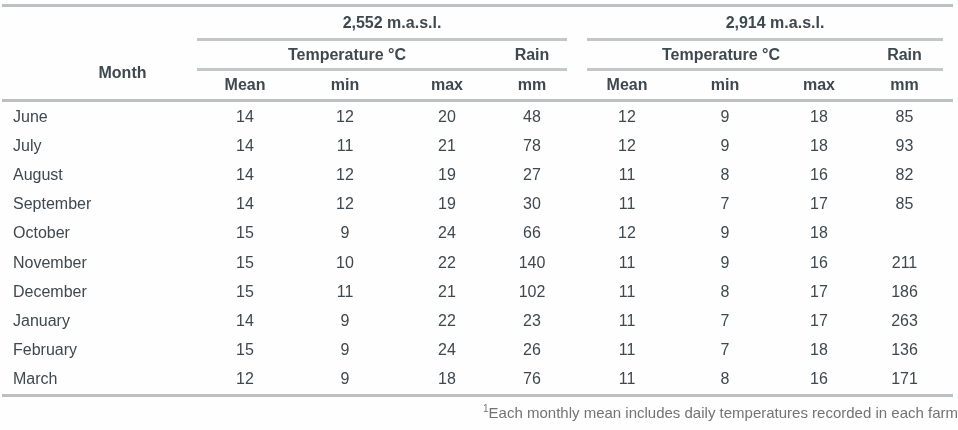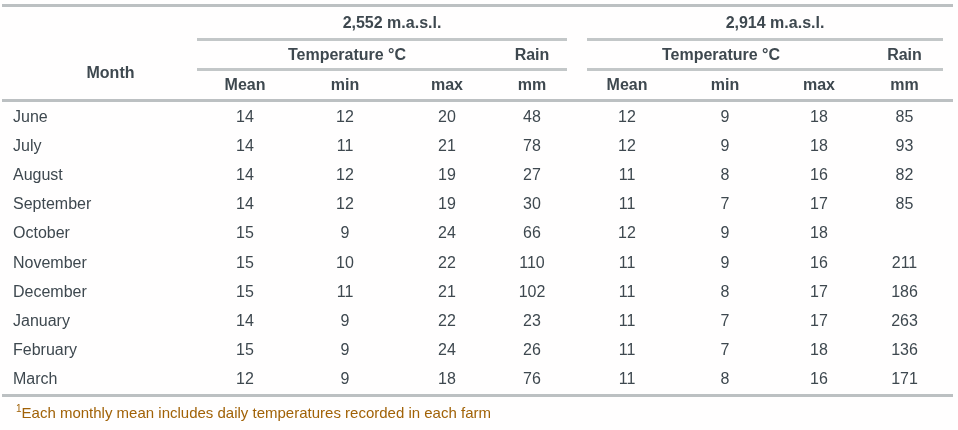--- a/index.html
+++ b/index.html
@@ -18,30 +18,30 @@
   .c1{width:96px}.c2{width:104px}.c3{width:100px}.c4{width:70px}
   .cg{width:20px}
   .c5{width:80px}.c6{width:116px}.c7{width:72px}.c8{width:99px}
   .ct1{width:300px}.ct2{width:268px}
   .g41{width:370px;padding-left:20px}.g42{width:356px;padding-left:20px}
   
   .rrow{display:flex;height:3px;}
   .rsp{width:197px}.rb1{width:370px;background:#c3c7c8}.rgap{width:20px}.rb2{width:356px;background:#c3c7c8}
   
   .month-head{
-    position:absolute;left:4px;top:7px;width:197px;height:108px;
+    position:absolute;left:16px;top:7px;width:197px;height:108px;
     display:flex;justify-content:center;align-items:flex-start;
     box-sizing:border-box;padding-left:16px;padding-top:57px;
     font-weight:bold;font-size:16px;
   }
   
   .trow{display:flex;height:29.2px;align-items:center;font-size:16px;}
   .trow > div{display:flex;align-items:center;justify-content:center;box-sizing:border-box;height:100%;}
   .trow .month-name{justify-content:flex-start;padding-left:13px;}
-  .footnote{margin:7px 0 0 16px;font-size:15px;color:#a16207;}
+  .footnote{margin:7px 0 0 16px;font-size:15px;color:#737373;text-align:right;}
   .footnote sup{font-size:10px;line-height:0;}
 </style>
 </head>
 <body>
 
 <div class="page">
 
   <div class="rule-full"></div>
 
   <div class="month-head">Month</div>
@@ -155,21 +155,21 @@
         <div class="c5">12</div>
         <div class="c6">9</div>
         <div class="c7">18</div>
       </div>
 
       <div class="trow">
         <div class="cm month-name">November</div>
         <div class="c1">15</div>
         <div class="c2">10</div>
         <div class="c3">22</div>
-        <div class="c4">110</div>
+        <div class="c4">140</div>
         <div class="cg"></div>
         <div class="c5">11</div>
         <div class="c6">9</div>
         <div class="c7">16</div>
         <div class="c8">211</div>
       </div>
 
       <div class="trow">
         <div class="cm month-name">December</div>
         <div class="c1">15</div>

